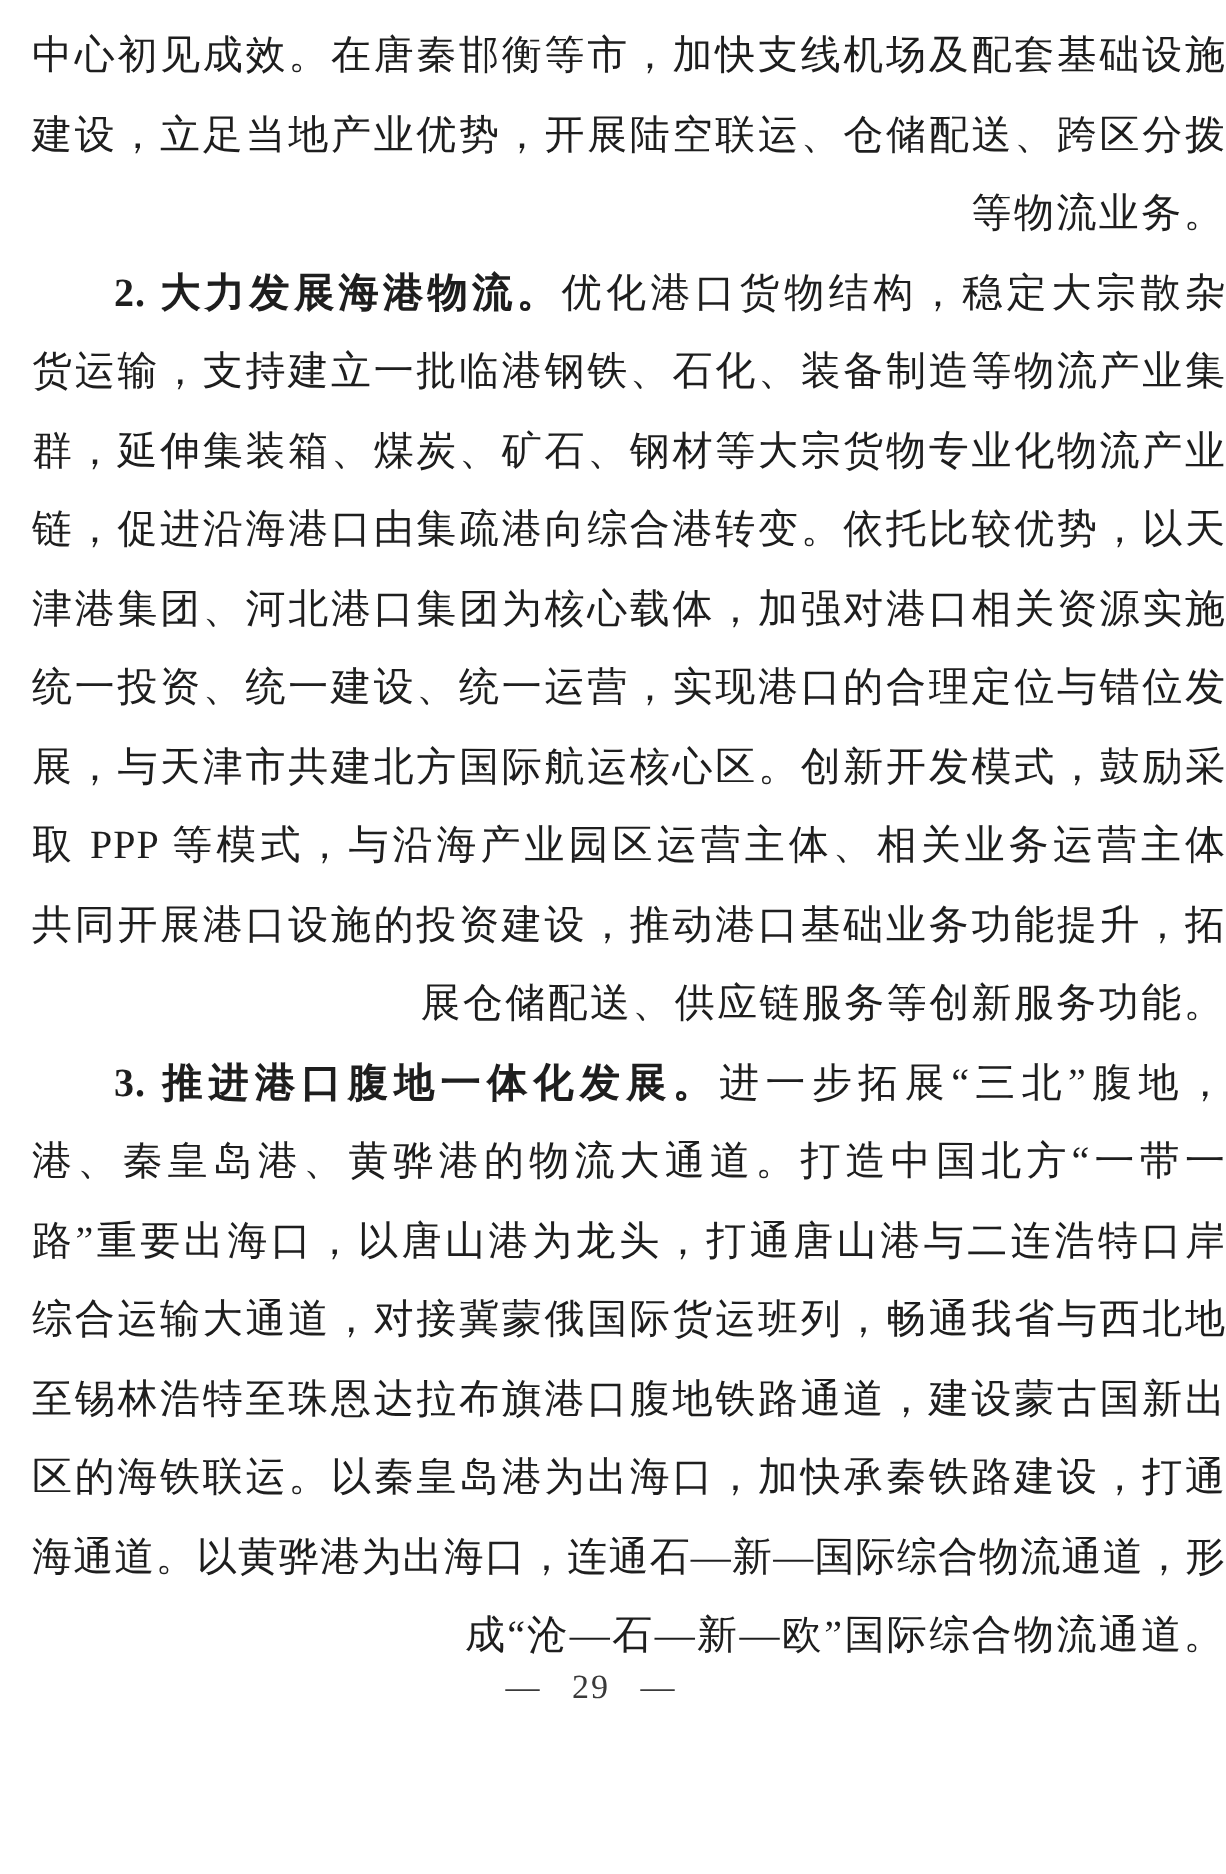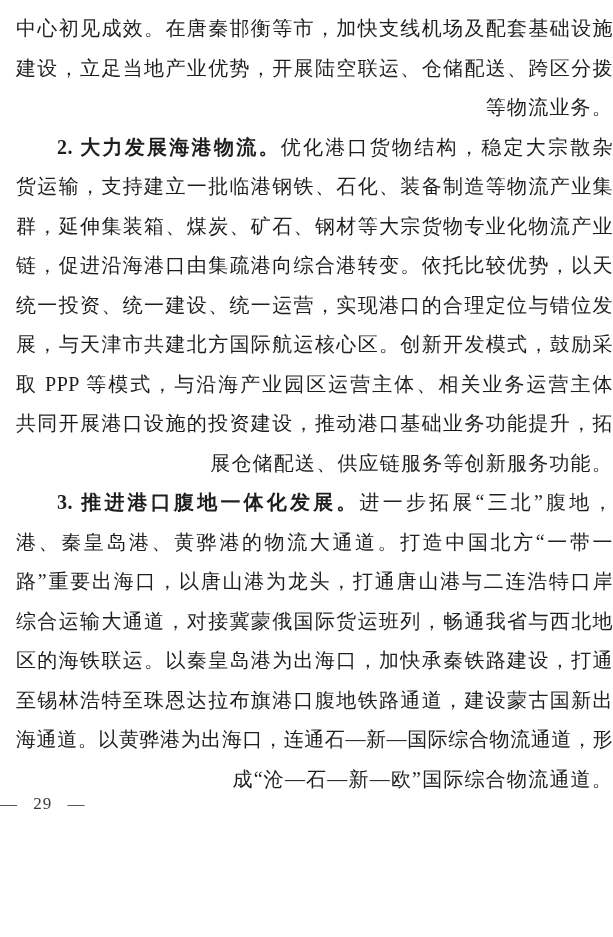--- a/index.html
+++ b/index.html
@@ -38,51 +38,52 @@
     text-align: right;
     letter-spacing: 1.2px;
   }
   .line.indent {
     text-indent: 41px;
   }
   .run { font-weight: 400; }
   .run.bold { font-weight: 700; margin-top: 16px; }
   .page-footer {
     margin-top: -7px;
-    text-align: left;
+    text-align: center;
     padding-right: 22px;
     font-size: 17px;
     color: #3a3a3a;
     letter-spacing: 1px;
     word-spacing: 10px;
     line-height: 24px;
   }
 </style>
 </head>
 <body>
 
 <div class="page">
   <div class="doc-body">
       <div class="line justify"><span class="run">中心初见成效。在唐秦邯衡等市，加快支线机场及配套基础设施</span></div>
       <div class="line justify"><span class="run">建设，立足当地产业优势，开展陆空联运、仓储配送、跨区分拨</span></div>
       <div class="line endline"><span class="run">等物流业务。</span></div>
       <div class="line justify indent"><span class="run bold">2. 大力发展海港物流。</span><span class="run">优化港口货物结构，稳定大宗散杂</span></div>
       <div class="line justify"><span class="run">货运输，支持建立一批临港钢铁、石化、装备制造等物流产业集</span></div>
       <div class="line justify"><span class="run">群，延伸集装箱、煤炭、矿石、钢材等大宗货物专业化物流产业</span></div>
       <div class="line justify"><span class="run">链，促进沿海港口由集疏港向综合港转变。依托比较优势，以天</span></div>
+      <div class="line justify"><span class="run">津港集团、河北港口集团为核心载体，加强对港口相关资源实施</span></div>
       <div class="line justify"><span class="run">统一投资、统一建设、统一运营，实现港口的合理定位与错位发</span></div>
       <div class="line justify"><span class="run">展，与天津市共建北方国际航运核心区。创新开发模式，鼓励采</span></div>
       <div class="line justify"><span class="run">取 PPP 等模式，与沿海产业园区运营主体、相关业务运营主体</span></div>
       <div class="line justify"><span class="run">共同开展港口设施的投资建设，推动港口基础业务功能提升，拓</span></div>
       <div class="line endline"><span class="run">展仓储配送、供应链服务等创新服务功能。</span></div>
       <div class="line justify indent"><span class="run bold">3. 推进港口腹地一体化发展。</span><span class="run">进一步拓展“三北”腹地，</span></div>
       <div class="line justify"><span class="run">港、秦皇岛港、黄骅港的物流大通道。打造中国北方“一带一</span></div>
       <div class="line justify"><span class="run">路”重要出海口，以唐山港为龙头，打通唐山港与二连浩特口岸</span></div>
       <div class="line justify"><span class="run">综合运输大通道，对接冀蒙俄国际货运班列，畅通我省与西北地</span></div>
+      <div class="line justify"><span class="run">至锡林浩特至珠恩达拉布旗港口腹地铁路通道，建设蒙古国新出</span></div>
       <div class="line justify"><span class="run">区的海铁联运。以秦皇岛港为出海口，加快承秦铁路建设，打通</span></div>
-      <div class="line justify"><span class="run">至锡林浩特至珠恩达拉布旗港口腹地铁路通道，建设蒙古国新出</span></div>
       <div class="line justify"><span class="run">海通道。以黄骅港为出海口，连通石—新—国际综合物流通道，形</span></div>
       <div class="line endline"><span class="run">成“沧—石—新—欧”国际综合物流通道。</span></div>
     </div>
   <div class="page-footer">
     <span>— 29 —</span>
   </div>
 </div>
 
 </body></html>

